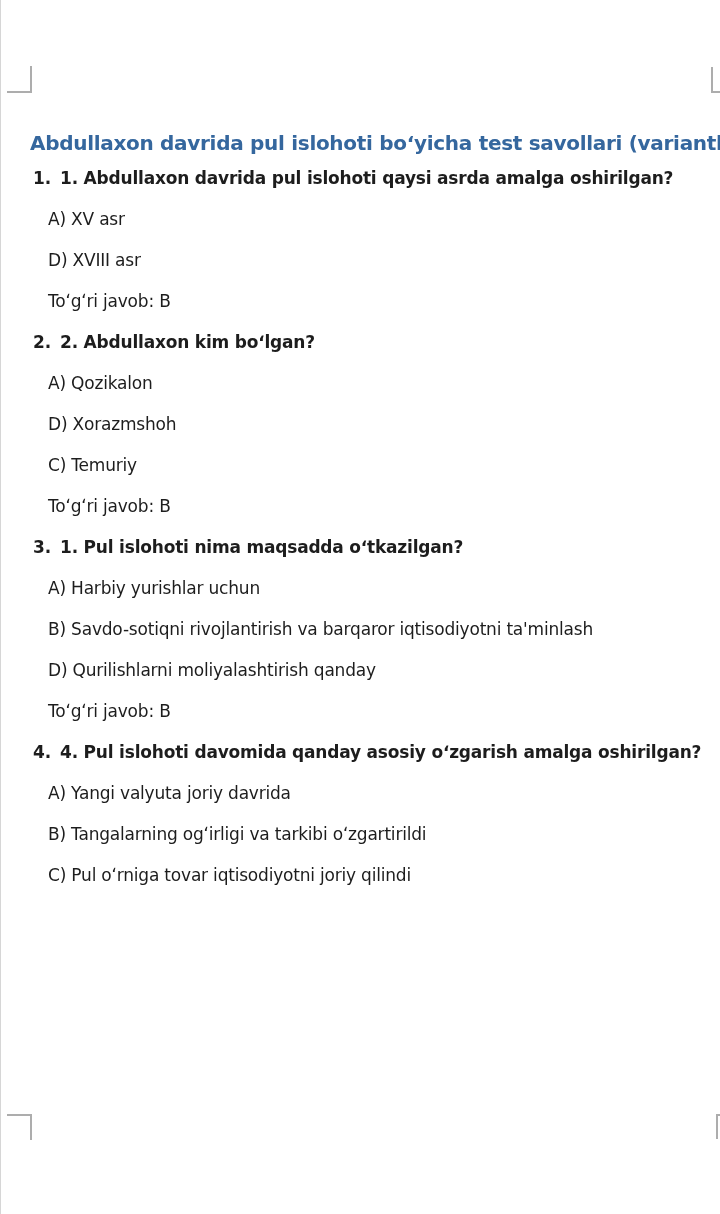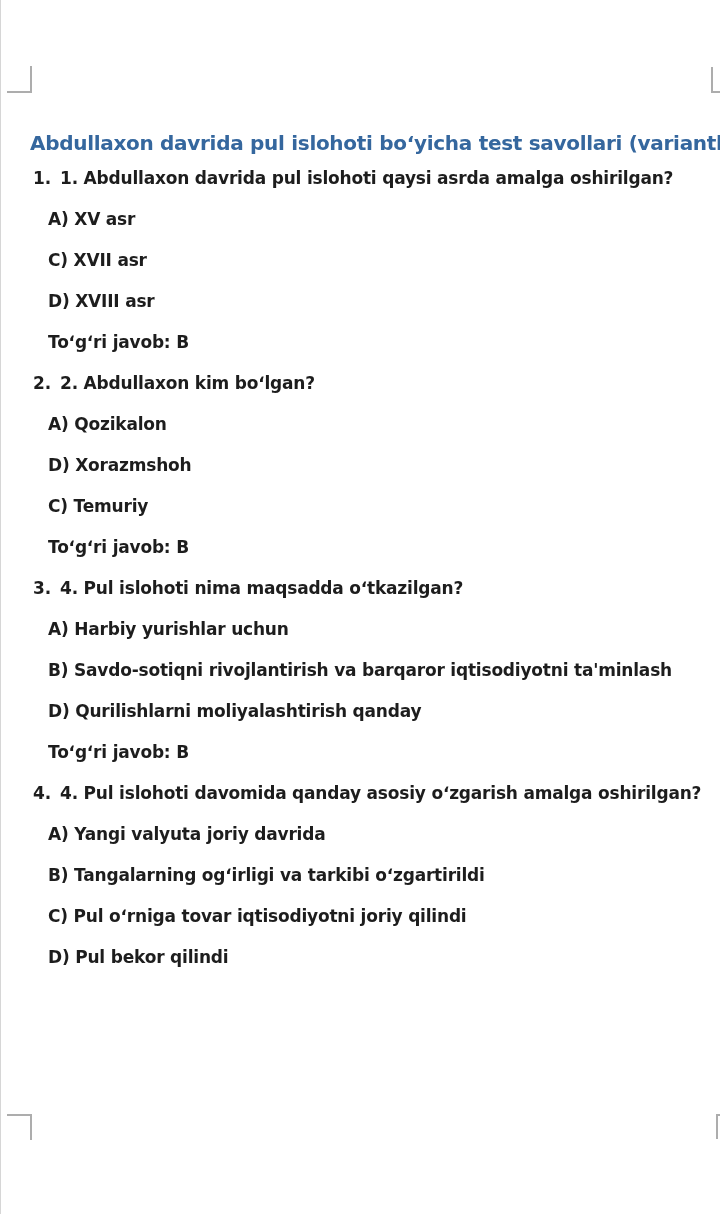--- a/index.html
+++ b/index.html
@@ -55,21 +55,21 @@
     margin: 0 0 20px 0;
   }
   .q-num {
     flex: none;
     width: 27px;
     padding-left: 3px;
   }
   .q-prompt { flex: 1; white-space: nowrap; }
   .opt-row, .ans-row {
     font-size: 17px;
-    font-weight: bold;
+    font-weight: normal;
     letter-spacing: -0.2px;
     line-height: 21px;
     padding-left: 18px;
     margin: 0 0 20px 0;
     white-space: nowrap;
   }
 </style>
 </head>
 <body>
 
@@ -82,51 +82,49 @@
 
   <div class="content">
     <h1 class="doc-title">Abdullaxon davrida pul islohoti boʻyicha test savollari (variantli)</h1>
 
     <div>
       <div class="q-row">
         <span class="q-num">1.</span>
         <span class="q-prompt">1. Abdullaxon davrida pul islohoti qaysi asrda amalga oshirilgan?</span>
       </div>
       <div class="opt-row">A) XV asr</div>
-      <div class="opt-row">C) XVII asr</div>
       <div class="opt-row">D) XVIII asr</div>
       <div class="ans-row">Toʻgʻri javob: B</div>
     </div>
 
     <div>
       <div class="q-row">
         <span class="q-num">2.</span>
         <span class="q-prompt">2. Abdullaxon kim boʻlgan?</span>
       </div>
       <div class="opt-row">A) Qozikalon</div>
       <div class="opt-row">D) Xorazmshoh</div>
       <div class="opt-row">C) Temuriy</div>
       <div class="ans-row">Toʻgʻri javob: B</div>
     </div>
 
     <div>
       <div class="q-row">
         <span class="q-num">3.</span>
-        <span class="q-prompt">4. Pul islohoti nima maqsadda oʻtkazilgan?</span>
+        <span class="q-prompt">1. Pul islohoti nima maqsadda oʻtkazilgan?</span>
       </div>
       <div class="opt-row">A) Harbiy yurishlar uchun</div>
       <div class="opt-row">B) Savdo-sotiqni rivojlantirish va barqaror iqtisodiyotni ta'minlash</div>
       <div class="opt-row">D) Qurilishlarni moliyalashtirish qanday</div>
       <div class="ans-row">Toʻgʻri javob: B</div>
     </div>
 
     <div>
       <div class="q-row">
         <span class="q-num">4.</span>
         <span class="q-prompt">4. Pul islohoti davomida qanday asosiy oʻzgarish amalga oshirilgan?</span>
       </div>
       <div class="opt-row">A) Yangi valyuta joriy davrida</div>
       <div class="opt-row">B) Tangalarning ogʻirligi va tarkibi oʻzgartirildi</div>
       <div class="opt-row">C) Pul oʻrniga tovar iqtisodiyotni joriy qilindi</div>
-      <div class="opt-row">D) Pul bekor qilindi</div>
     </div>
   </div>
 </div>
 
 </body></html>

